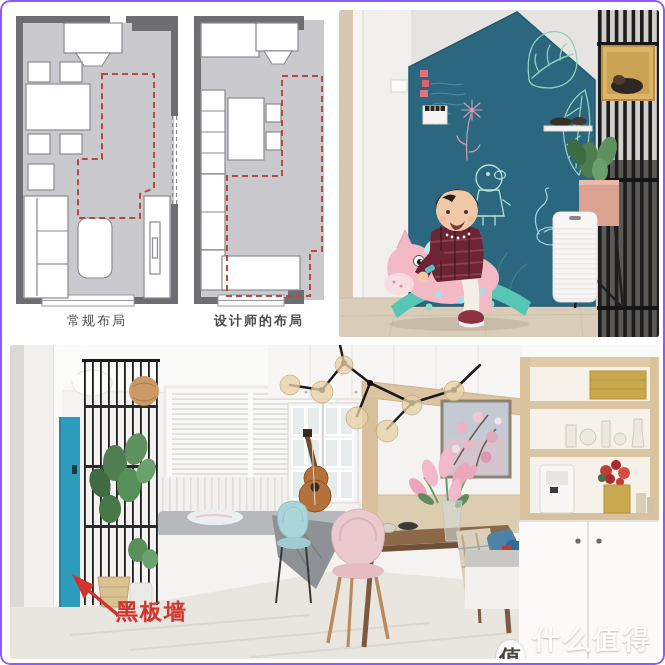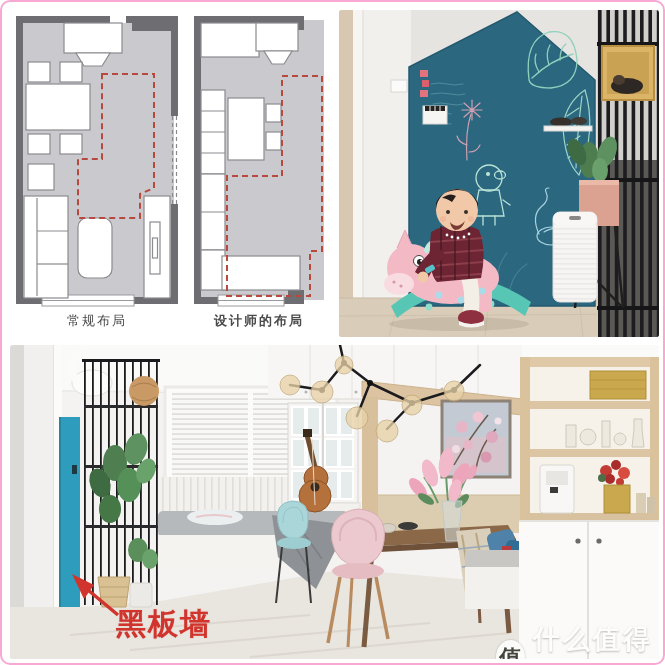--- a/index.html
+++ b/index.html
@@ -1,26 +1,26 @@
 <!DOCTYPE html>
 <html><head>
 <meta charset="utf-8">
 <style>
   html,body{margin:0;padding:0;background:#fff;}
   body{font-family:"Liberation Sans", sans-serif;}
-  .collage{position:relative;width:661px;height:661px;background:#fff;border:2px solid #f9a8d4;border-radius:10px;overflow:hidden;}
+  .collage{position:relative;width:661px;height:661px;background:#fff;border:2px solid #8b5cf6;border-radius:10px;overflow:hidden;}
   .panel{position:absolute;overflow:hidden;}
   #plan-panel{left:8px;top:8px;width:315px;height:327px;background:#fff;}
   #kid-panel{left:337px;top:8px;width:320px;height:327px;border-radius:3px;background:#e6e4e1;}
   #room-panel{left:8px;top:343px;width:649px;height:314px;border-radius:3px;background:#f4f3f1;}
   svg{display:block;}
   .plan-label{position:absolute;top:302px;font-size:13px;letter-spacing:2px;color:#4b4b4b;text-align:center;}
   #plan-label-left{left:27px;width:120px;}
   #plan-label-right{left:187px;width:124px;font-weight:bold;}
-  .annotation-text{position:absolute;left:106px;top:259px;font-size:30px;font-weight:bold;color:#d0342c;letter-spacing:2px;text-shadow:0 0 1px rgba(208,52,44,.4);}
+  .annotation-text{position:absolute;left:106px;top:252px;font-size:22px;font-weight:bold;color:#d0342c;letter-spacing:2px;text-shadow:0 0 1px rgba(208,52,44,.4);}
   .watermark{position:absolute;left:486px;top:276px;display:flex;align-items:center;gap:8px;}
   .watermark-badge{width:34px;height:34px;border-radius:50%;background:#fbfbfa;color:#44443e;font-family:"DejaVu Serif", serif;font-weight:bold;font-size:22px;line-height:34px;text-align:center;box-shadow:0 0 2px rgba(0,0,0,.25);}
   .watermark-text{color:#fdfdfc;font-size:27px;font-weight:bold;letter-spacing:3px;text-shadow:0 1px 2px rgba(80,70,60,.35);}
 </style>
 </head>
 <body>
 
 <div class="collage">
 
   <section class="panel" id="plan-panel">

